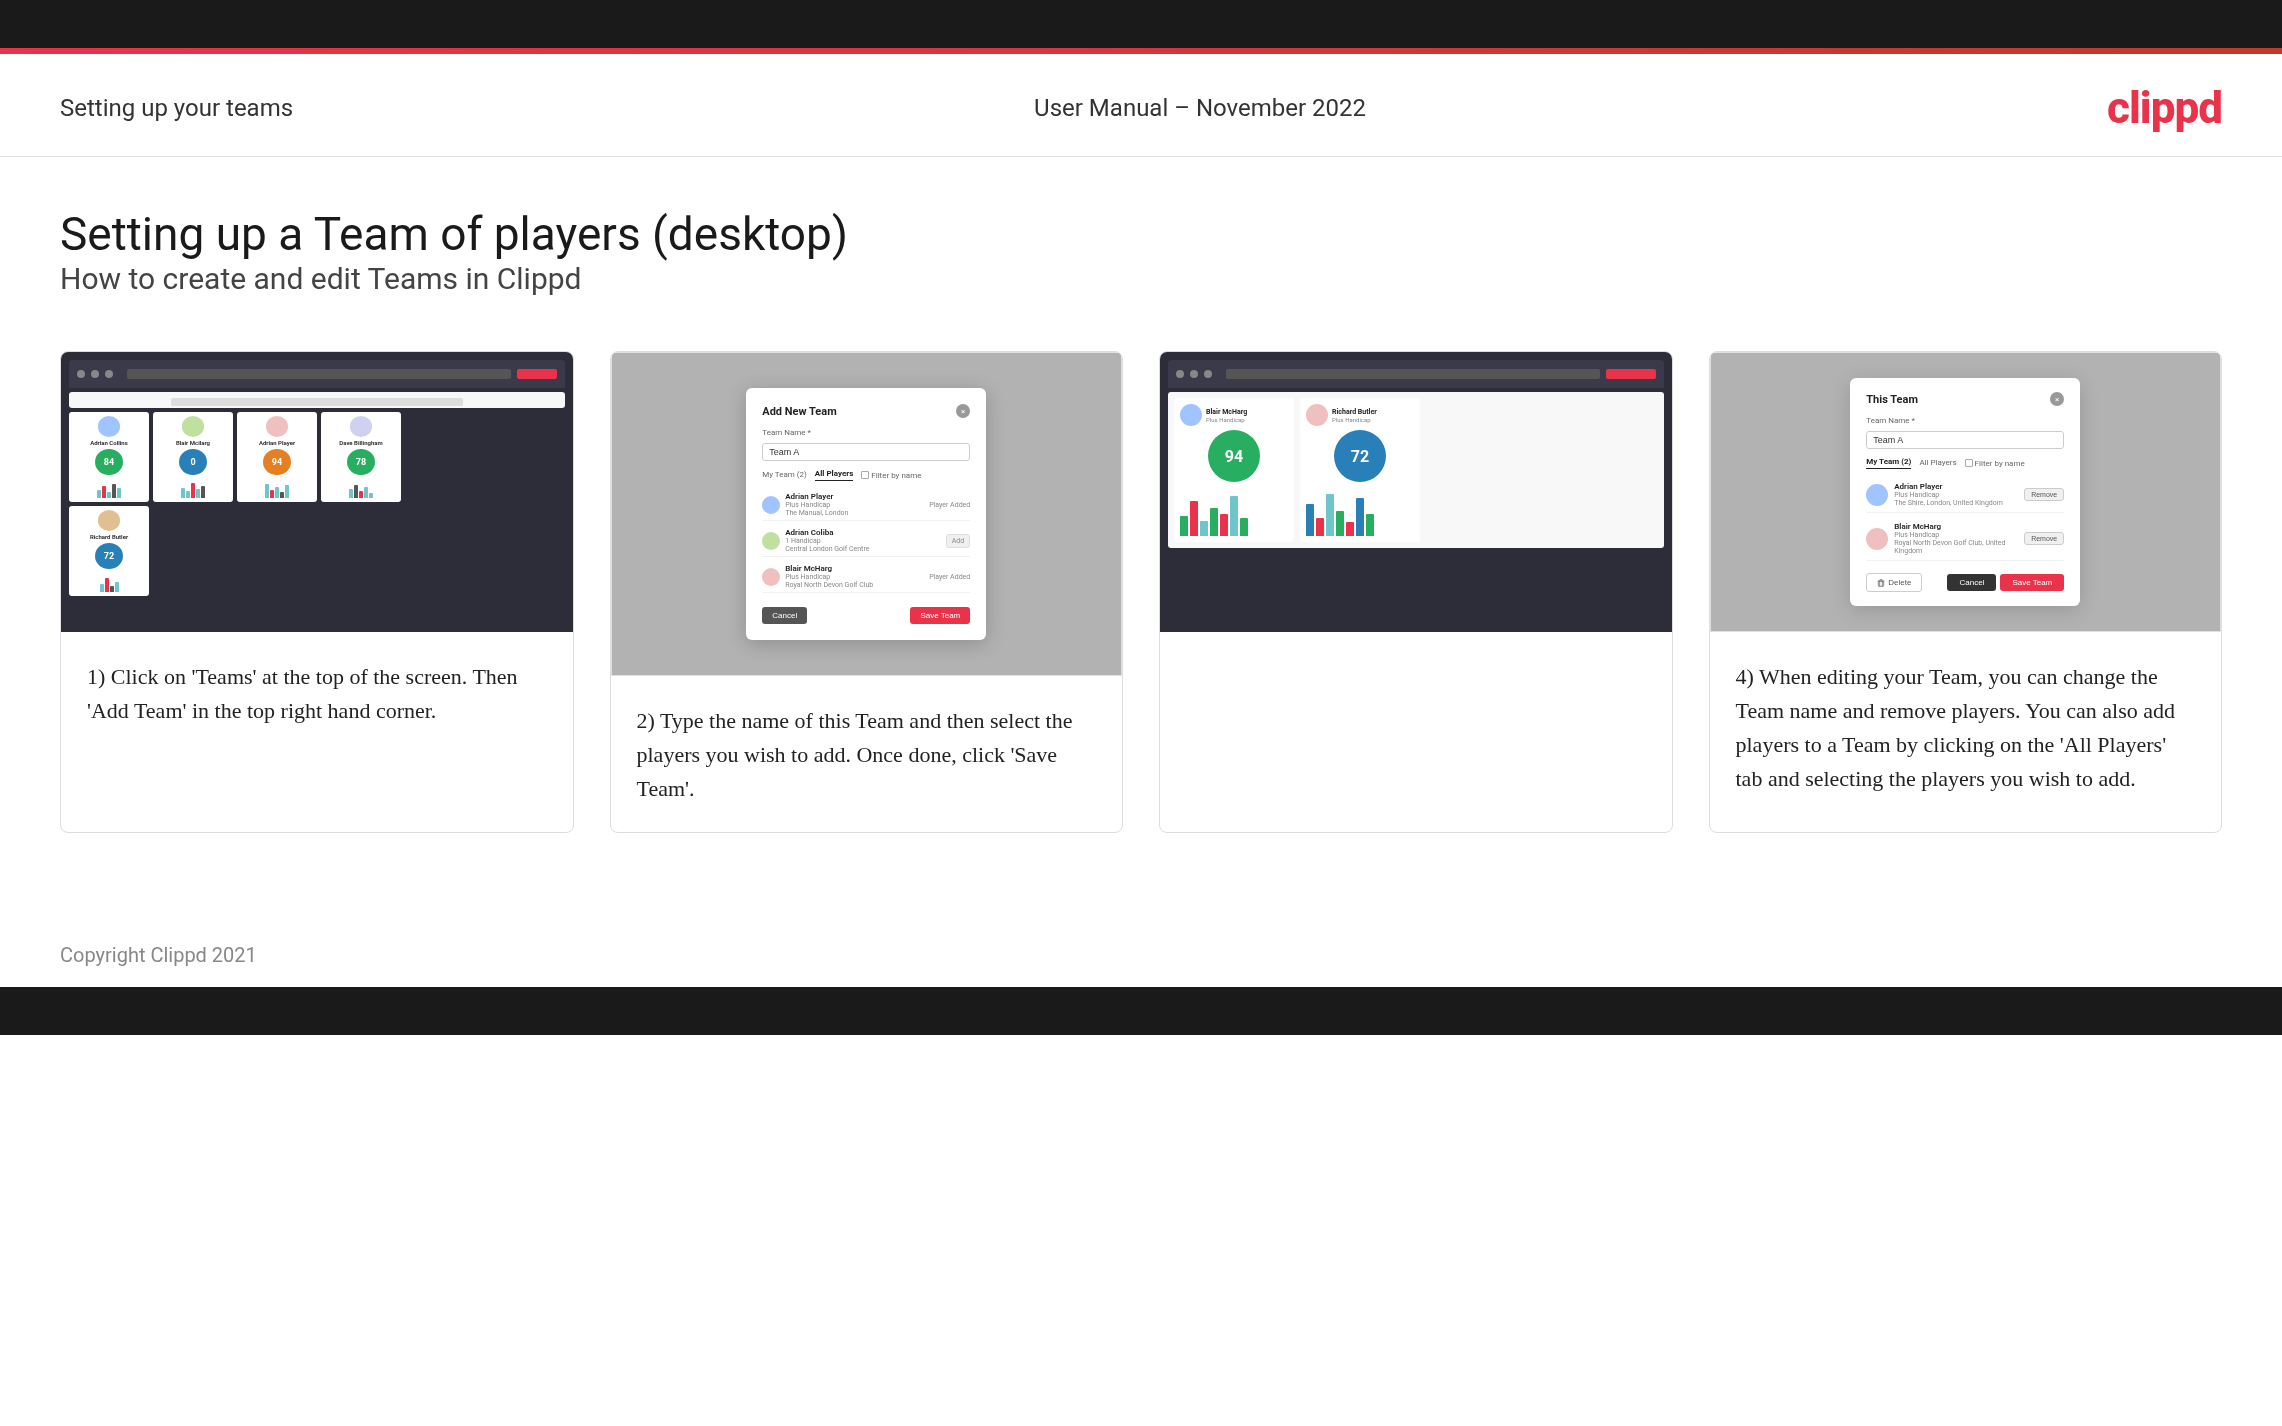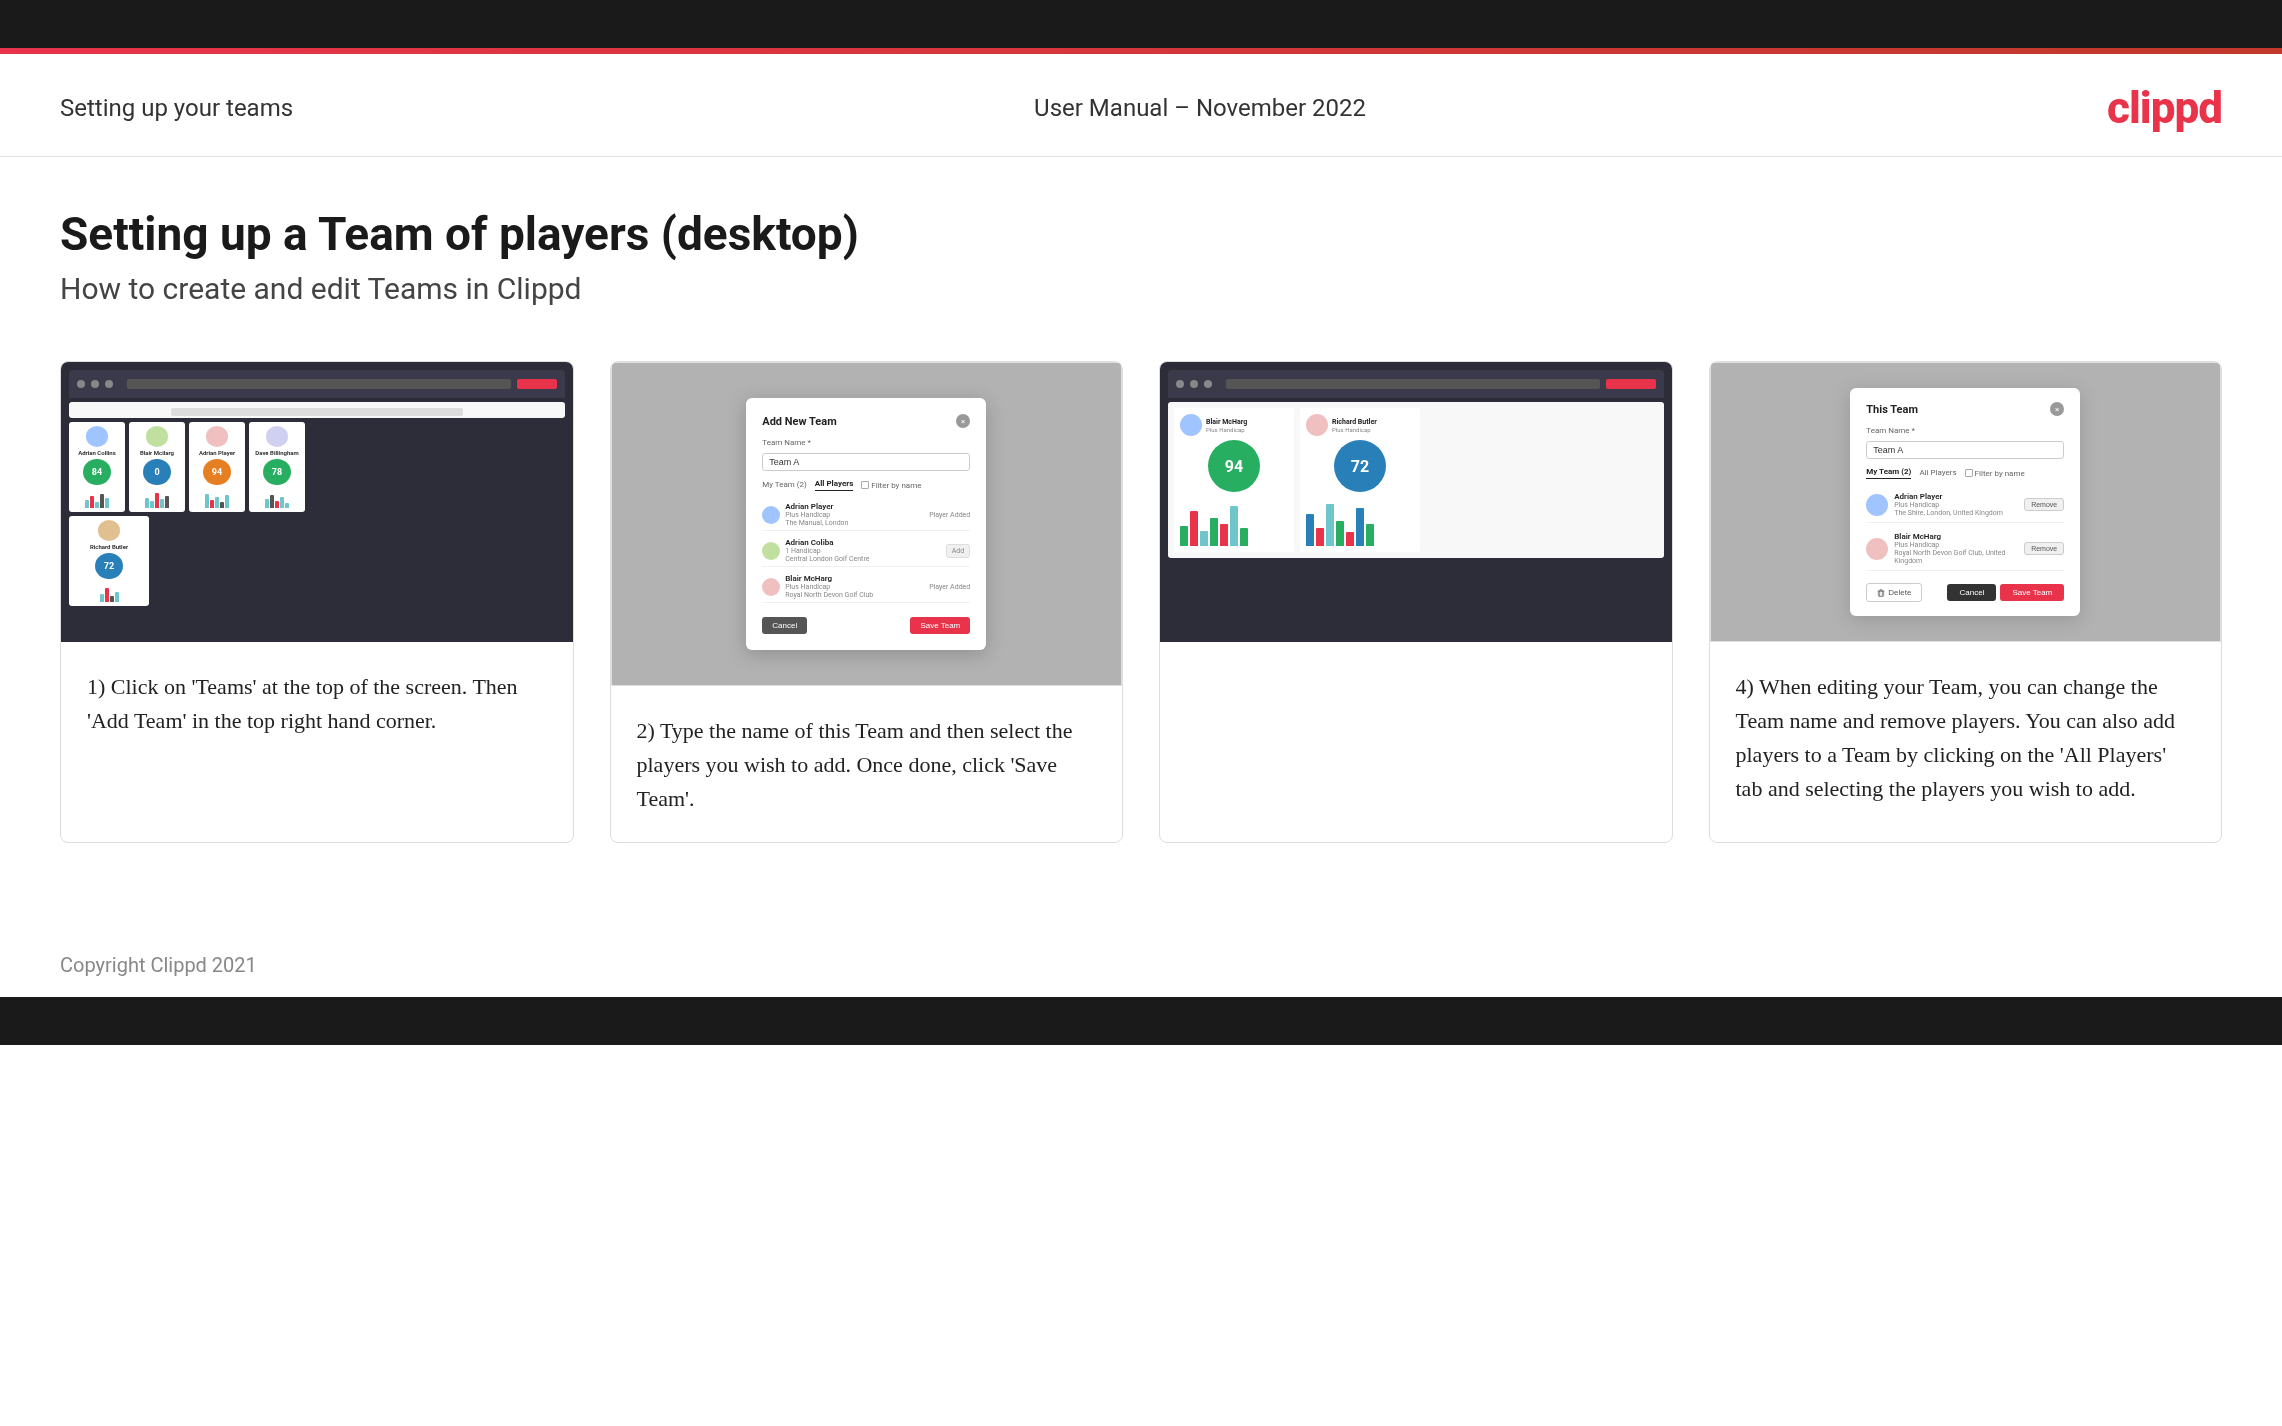--- a/index.html
+++ b/index.html
@@ -48,23 +48,22 @@
       letter-spacing: -1px;
     }
 
     
     .page-content {
       padding: 50px 60px 40px 60px;
     }
 
     .page-title {
       font-size: 46px;
-      font-weight: 700;
+      font-weight: 400;
       color: #1a1a1a;
-      margin-bottom: 10px;
     }
     .page-subtitle {
       font-size: 30px;
       color: #444;
       margin-bottom: 55px;
     }
 
     
     .cards-row {
       display: flex;
@@ -106,21 +105,21 @@
     .sc1-dot { width: 8px; height: 8px; border-radius: 50%; background: #888; }
     .sc1-content {
       display: flex;
       gap: 4px;
       flex-wrap: wrap;
     }
     .sc1-player-card {
       background: #fff;
       border-radius: 3px;
       padding: 4px;
-      width: 56px;
+      width: 80px;
       height: 90px;
       display: flex;
       flex-direction: column;
       align-items: center;
       font-size: 7px;
       color: #333;
     }
     .sc1-avatar {
       width: 22px; height: 22px; border-radius: 50%; background: #ccc; margin-bottom: 2px;
     }

